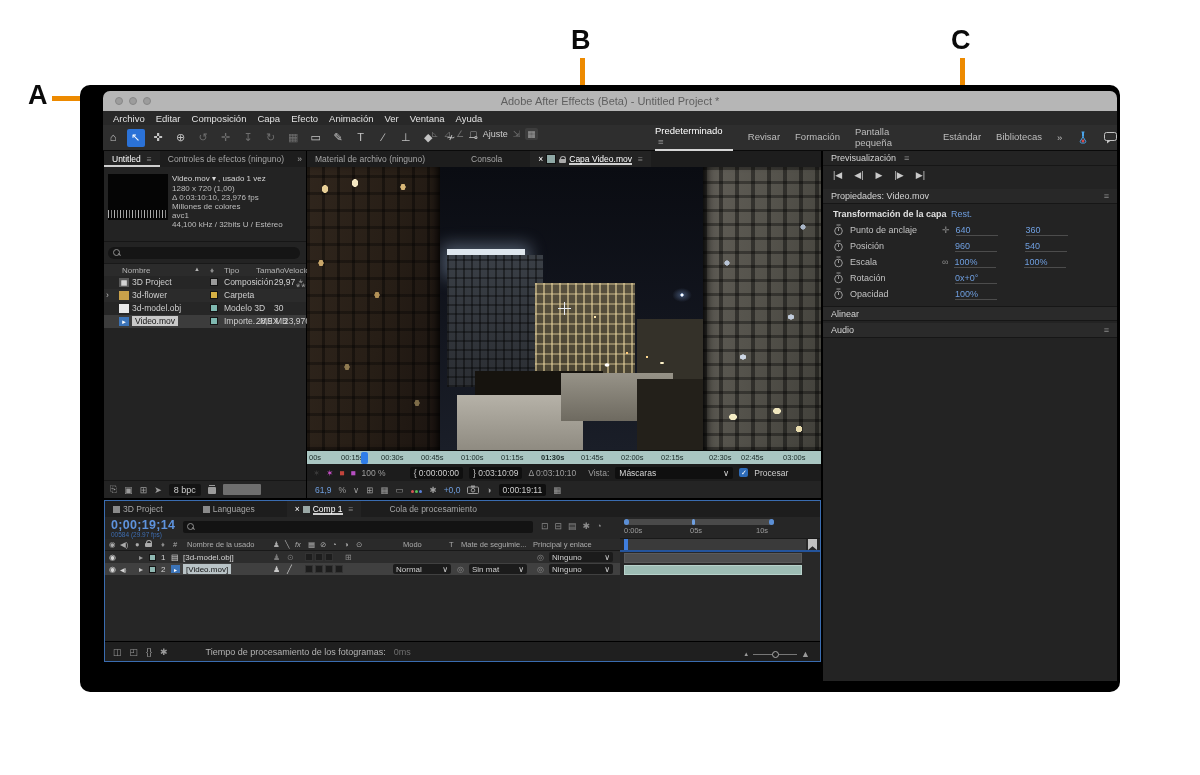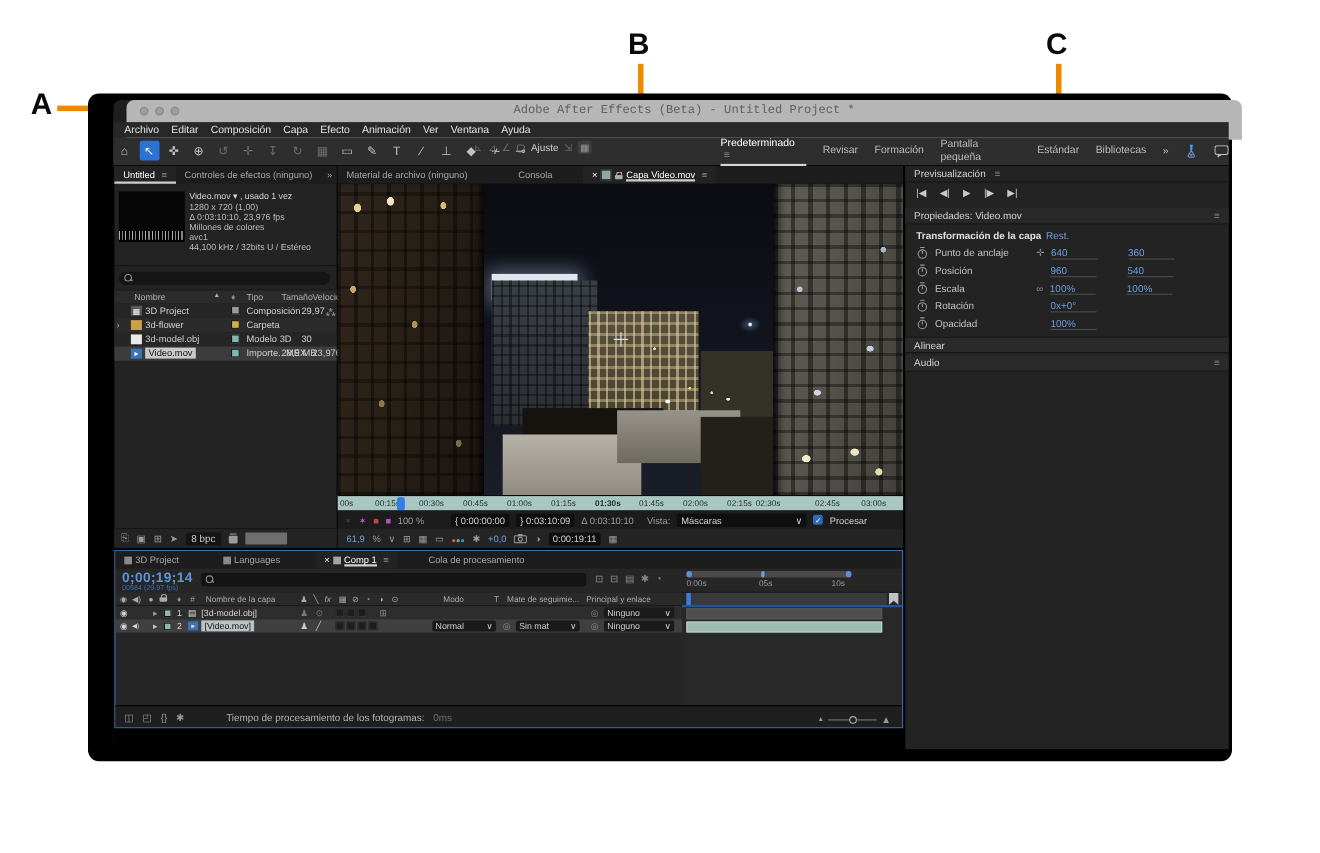--- a/index.html
+++ b/index.html
@@ -5,21 +5,21 @@
   html,body{margin:0;padding:0;background:#fff;}
   body{width:1200px;height:775px;font-family:"Liberation Sans",sans-serif;}
   #canvas{position:relative;width:1200px;height:775px;background:#fff;overflow:hidden;}
   .abs{position:absolute;}
   
   .ann-letter{position:absolute;font-size:27px;font-weight:bold;color:#0a0a0a;}
   .ann-line{position:absolute;background:#ED8A00;}
   
   #frame{position:absolute;left:80px;top:85px;width:1040px;height:607px;background:#000;border-radius:10px;}
   #window{position:absolute;left:23px;top:6px;width:1014px;height:590px;background:#1e1e1e;border-radius:7px 7px 0 0;font-size:9px;color:#c8c8c8;}
-  #titlebar{position:absolute;left:12px;top:0;width:1014px;height:36px;background:#b6b6b6;border-radius:7px 7px 0 0;font-family:Liberation Mono, monospace;}
+  #titlebar{position:absolute;left:0;top:0;width:1014px;height:36px;background:#b6b6b6;border-radius:7px 7px 0 0;}
   .tl{position:absolute;top:6px;width:8px;height:8px;border-radius:50%;background:#9c9c9c;border:1px solid #878787;box-sizing:border-box;}
   #title-text{position:absolute;left:0;top:4px;width:100%;text-align:center;font-size:11px;color:#5f5f5f;}
   #menubar{position:absolute;left:0;top:20px;width:1014px;height:14px;background:#282828;display:flex;align-items:center;padding-left:10px;box-sizing:border-box;}
   .menu-item{margin-right:11px;font-size:9.5px;color:#e2e2e2;}
   #toolbar{position:absolute;left:0;top:34px;width:1014px;height:26px;background:#2e2e2e;border-bottom:1px solid #0a0a0a;box-sizing:border-box;}
   .tool{display:inline-flex;width:18px;height:18px;margin:3px 1px 0 1px;align-items:center;justify-content:center;color:#c3c3c3;font-size:11px;border-radius:2px;}
   .tool.active{background:#2b72d7;color:#fff;}
   .tool.dim{color:#6f6f6f;}
   #snap-group{position:absolute;left:328px;top:3px;display:flex;align-items:center;gap:5px;color:#9a9a9a;}
   #ws-bar{position:absolute;left:552px;top:0;height:25px;display:flex;align-items:center;gap:15px;font-size:9.5px;color:#bdbdbd;}
@@ -361,21 +361,21 @@
             <span class="vr-label" style="left:2px;">00s</span>
             <span class="vr-label" style="left:34px;">00:15s</span>
             <span class="vr-label" style="left:74px;">00:30s</span>
             <span class="vr-label" style="left:114px;">00:45s</span>
             <span class="vr-label" style="left:154px;">01:00s</span>
             <span class="vr-label" style="left:194px;">01:15s</span>
             <span class="vr-label" style="left:234px;font-weight:bold;">01:30s</span>
             <span class="vr-label" style="left:274px;">01:45s</span>
             <span class="vr-label" style="left:314px;">02:00s</span>
             <span class="vr-label" style="left:354px;">02:15s</span>
-            <span class="vr-label" style="left:380px;">02:30s</span>
+            <span class="vr-label" style="left:402px;">02:30s</span>
             <span class="vr-label" style="left:434px;">02:45s</span>
             <span class="vr-label" style="left:476px;">03:00s</span>
             <div id="cti"></div>
           </div>
 
           <div id="vctrl1">
             <span style="color:#3a3a3a;">✶</span>
             <span style="color:#c94fc9;">✶</span>
             <span style="color:#c1443c;">■</span>
             <span style="color:#b64fc2;">■</span>
@@ -556,21 +556,21 @@
             </div>
           </div>
 
           <div id="tl-header">
             <span class="th" style="left:4px;">◉</span>
             <span class="th" style="left:15px;">◀)</span>
             <span class="th" style="left:30px;">●</span>
             <span class="th" style="left:40px;"><span class="padlock"></span></span>
             <span class="th" style="left:56px;color:#8a8a8a;">♦</span>
             <span class="th" style="left:68px;">#</span>
-            <span class="th" style="left:82px;">Nombre de la capa</span>
+            <span class="th" style="left:82px;">Nombre de la usado</span>
             <span class="th" style="left:168px;">♟</span>
             <span class="th" style="left:180px;">╲</span>
             <span class="th" style="left:190px;font-style:italic;">fx</span>
             <span class="th" style="left:203px;">▦</span>
             <span class="th" style="left:215px;">⊘</span>
             <span class="th" style="left:227px;">◔</span>
             <span class="th" style="left:239px;">◑</span>
             <span class="th" style="left:251px;">⊙</span>
             <span class="th" style="left:298px;">Modo</span>
             <span class="th" style="left:344px;">T</span>

